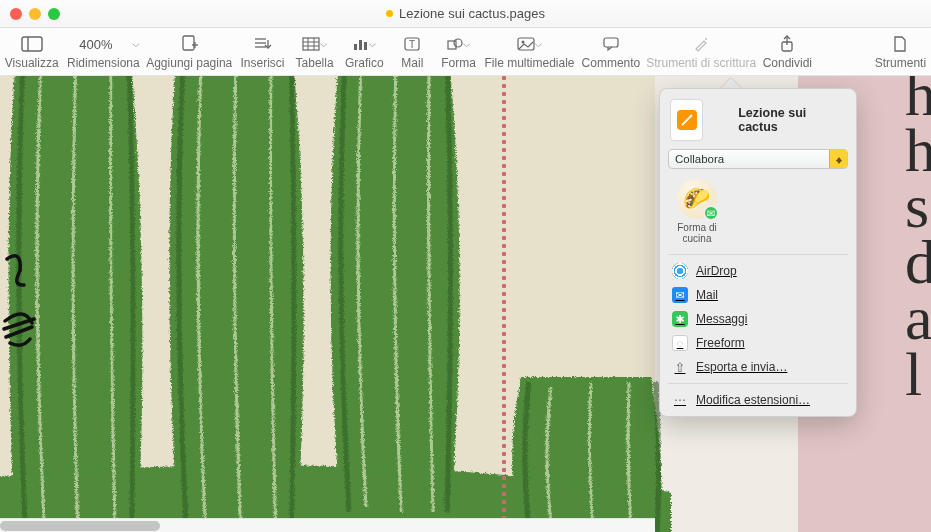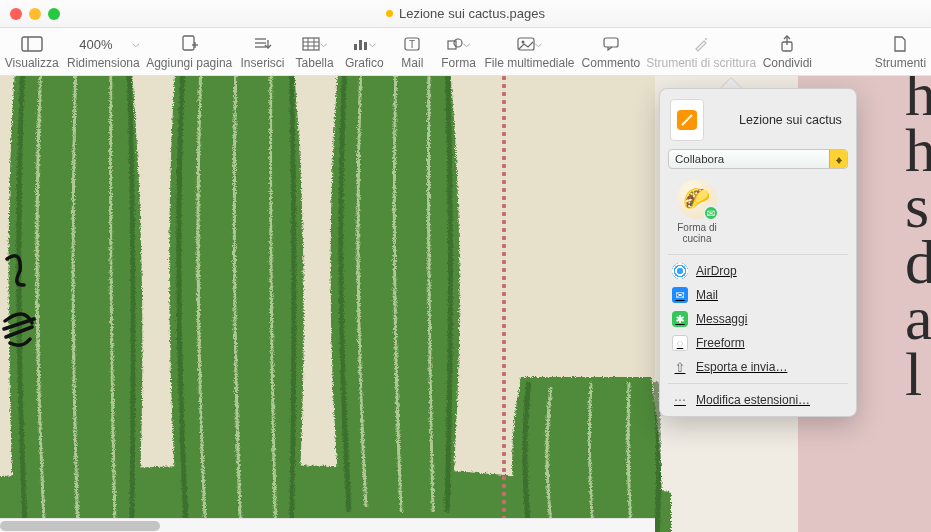--- a/index.html
+++ b/index.html
@@ -44,21 +44,21 @@
     .hscroll{ position:absolute; left:0; bottom:0; width:655px; height:14px; background:#f6f6f6; border-top:1px solid #e4e4e4;}
     .hscroll .thumb{position:absolute; left:0; top:2px; height:10px; width:160px; background:#c4c4c4; border-radius:6px;}
 
     
     .popover { position:absolute; left:659px; top:12px; width:198px; background:#ededed; border:1px solid #cfcfcf; border-radius:8px; box-shadow:0 8px 28px rgba(0,0,0,.22); overflow:hidden; font-size:12px; }
     .pop-arrow{ position:absolute; left:723px; top:4px; width:16px; height:16px; background:#ededed; border-left:1px solid #cfcfcf; border-top:1px solid #cfcfcf; transform:rotate(45deg); border-radius:2px;}
     .pop-head{ display:flex; gap:8px; padding:10px 10px 8px 10px; align-items:center;}
     .pop-file-icon{ width:34px; height:42px; background:#fff; border:1px solid #d8d8d8; border-radius:4px; position:relative; display:flex; align-items:center; justify-content:center;}
     .pop-file-icon::after{ content:""; position:absolute; width:20px; height:20px; background:#ff9500; border-radius:4px; }
     .pop-file-icon .pen{ position:absolute; width:2px; height:14px; background:#fff; transform:rotate(45deg); z-index:1;}
-    .pop-head-txt .t1{ font-weight:400; color:#2b2b2b; font-size:12.5px;padding-left:27px;}
+    .pop-head-txt .t1{ font-weight:700; color:#2b2b2b; font-size:12.5px;padding-left:27px;}
     .pop-head-txt .t2{ color:#888; font-size:11px; margin-top:1px;}
     .pop-collab{ margin:0 8px; height:20px; background:linear-gradient(#fdfefe,#eef0f0); border:1px solid #c7c7c7; border-radius:4px; display:flex; align-items:center; padding:0 6px; font-size:11.5px; color:#333; position:relative;}
     .pop-collab .end{ position:absolute; right:0; top:0; bottom:0; width:18px; background:#fdd231; border-left:1px solid #d9b527; border-radius:0 3px 3px 0; display:flex; align-items:center; justify-content:center;}
     .pop-collab .end::after{content:""; border-left:3px solid transparent;border-right:3px solid transparent;border-bottom:4px solid #6b5400; margin-bottom:1px;}
     .pop-collab .end::before{content:""; position:absolute; bottom:4px; border-left:3px solid transparent;border-right:3px solid transparent;border-top:4px solid #6b5400;}
     .pop-people{ padding:10px 10px 10px 10px; display:flex;}
     .contact{ width:54px; display:flex; flex-direction:column; align-items:center; gap:3px;}
     .avatar{ width:40px; height:40px; border-radius:50%; background:radial-gradient(circle at 35% 30%, #fff6e5, #efe2c2); position:relative; display:flex; align-items:center; justify-content:center; font-size:22px;}
     .avatar .badge{ position:absolute; right:-2px; bottom:-2px; width:16px; height:16px; border-radius:50%; background:#34c759; border:2px solid #ededed; display:flex; align-items:center; justify-content:center; color:#fff; font-size:10px;}
     .contact-name{ font-size:10px; color:#555; text-align:center; line-height:11px;}

